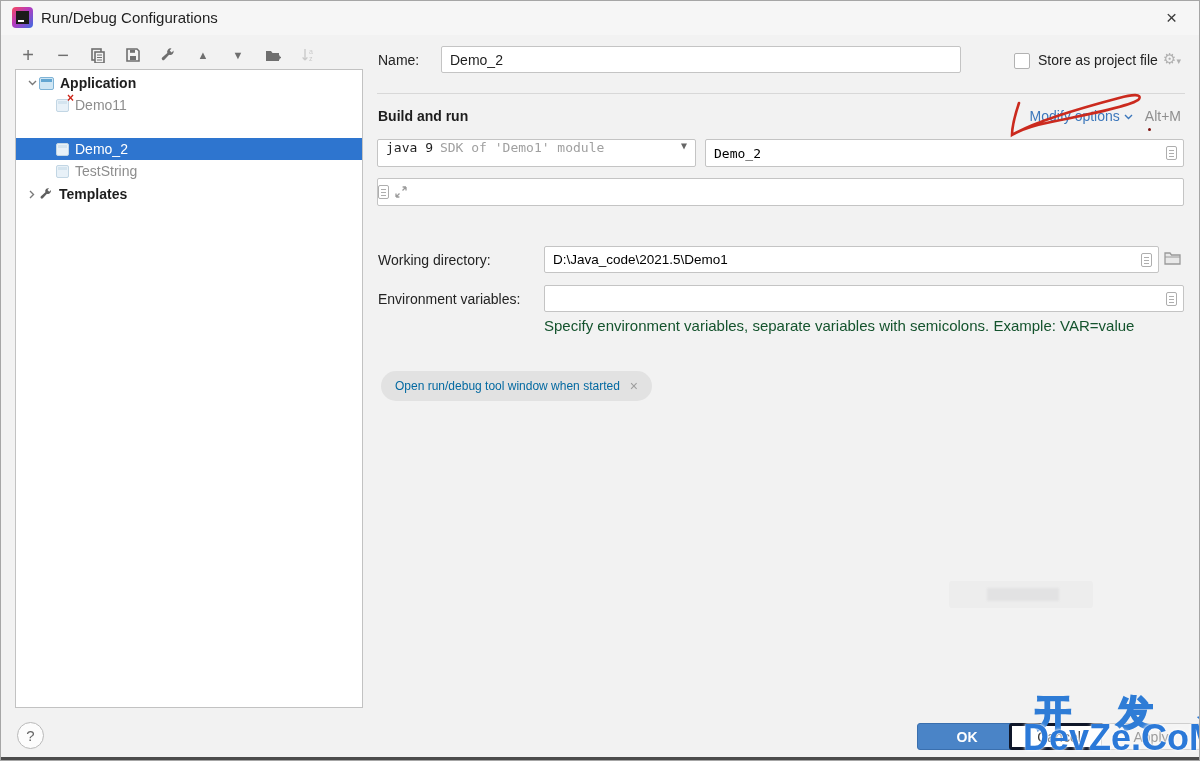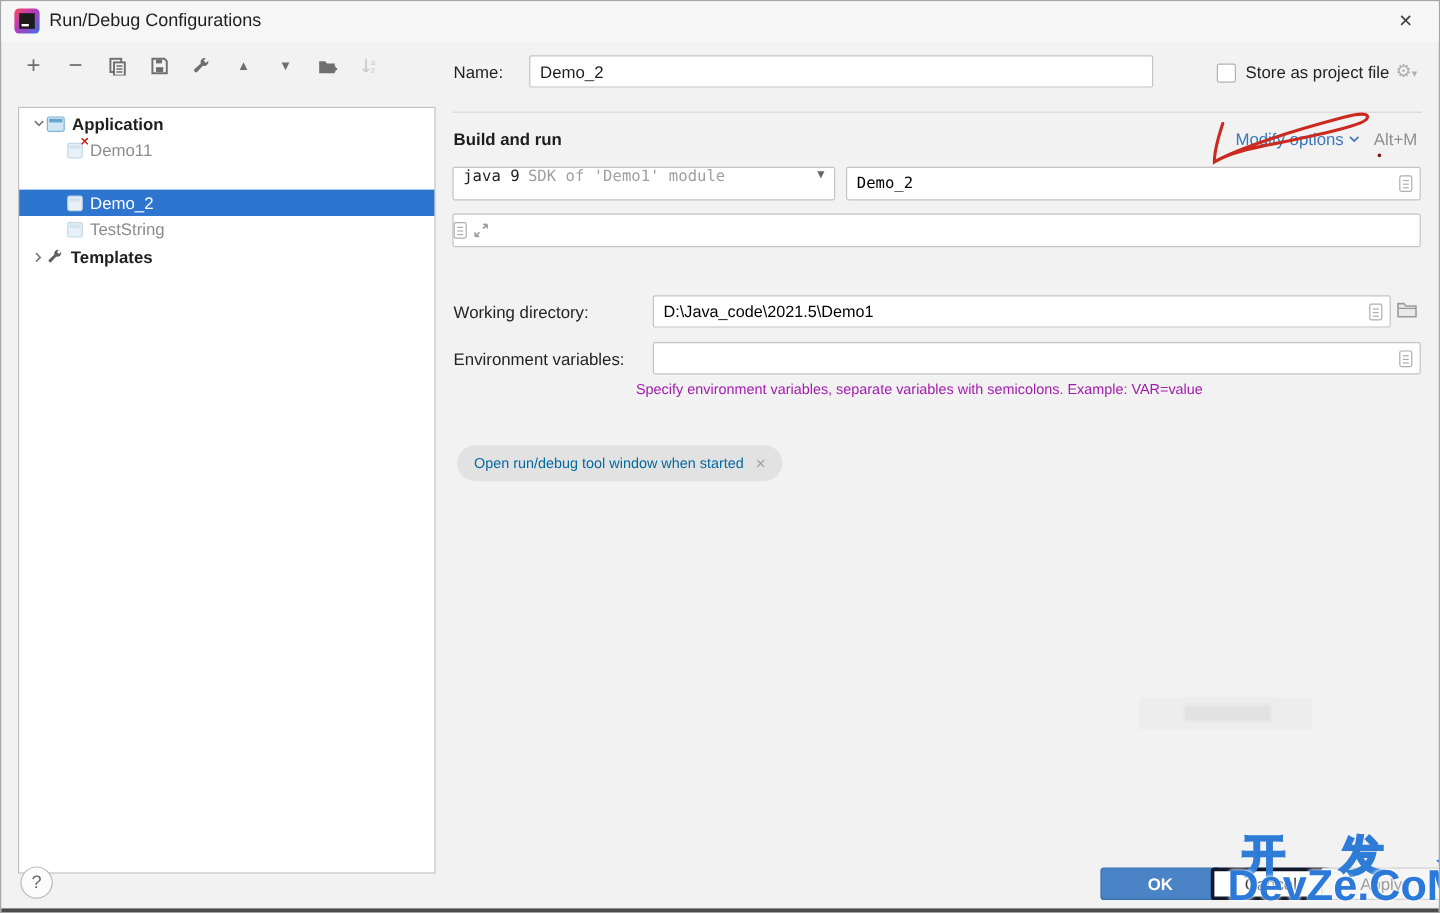--- a/index.html
+++ b/index.html
@@ -16,21 +16,21 @@
   .title-text{ position:absolute; left:40px; top:8px; font-size:15px; color:#1f1f1f; }
   .close-btn{ position:absolute; right:22px; top:7px; font-size:19px; color:#3c3c3c; cursor:pointer; line-height:20px; }
 
   
   .toolbar{ position:absolute; left:18px; top:42px; height:24px; display:flex; align-items:center; gap:17px; }
   .tbtn{ width:18px; height:18px; display:flex; align-items:center; justify-content:center; color:#6f6f6f; font-size:18px; cursor:pointer; }
   .tbtn svg{ display:block; }
   .tbtn.disabled{ opacity:.45; }
 
   
-  .tree-panel{ position:absolute; left:14px; top:68px; width:348px; height:639px; background:#ffffff; border:1px solid #c2c2c2;margin-top:20px; }
+  .tree-panel{ position:absolute; left:14px; top:68px; width:348px; height:639px; background:#ffffff; border:1px solid #c2c2c2; }
   .tree-row{ position:absolute; left:0; width:346px; height:22px; display:flex; align-items:center; cursor:pointer; }
   .tree-row .twisty{ width:14px; margin-left:9px; color:#7a7a7a; font-size:11px; display:flex; justify-content:center; }
   .tree-row .ticon{ margin-right:6px; position:relative; display:flex; }
   .tree-label{ font-size:14px; color:#1e1e1e; }
   .tree-label.bold{ font-weight:bold; }
   .tree-label.dim{ color:#8d8d8d; }
   .tree-row.selected{ background:#2e75cf; }
   .tree-row.selected .tree-label{ color:#ffffff; }
   .cfg-icon{ width:13px; height:13px; background:#e8f1f8; border:1px solid #c2d6e4; border-radius:2px; position:relative; }
   .cfg-icon::before{ content:""; position:absolute; left:1px; top:1px; right:1px; height:3px; background:#d4e4ef; }
@@ -55,21 +55,21 @@
   .combo .hint{ color:#a0a0a0; margin-left:7px; white-space:pre; }
   .combo .arrow{ margin-left:auto; color:#666; font-size:10px; }
 
   .field-wrap{ position:absolute; background:#fff; border:1px solid #c4c4c4; border-radius:2px; display:flex; align-items:center; }
   .field-wrap input{ border:none; background:transparent; flex:1; height:100%; padding:0 8px; outline:none; }
   .inline-icon{ display:flex; align-items:center; margin-right:6px; cursor:pointer; }
 
   .macro-icon{ width:11px; height:14px; border:1px solid #aeaeae; border-radius:2px; position:relative; }
   .macro-icon::before{ content:""; position:absolute; left:2px; top:3px; right:2px; height:1px; background:#aeaeae; box-shadow:0 3px 0 #aeaeae, 0 6px 0 #aeaeae; }
 
-  .help-text{ position:absolute; left:529px; top:316px; font-size:12px; color:#a21caf; }
+  .help-text{ position:absolute; left:543px; top:316px; font-size:15px; color:#14532d; }
 
   .chip{ position:absolute; left:380px; top:370px; height:30px; background:#e2e2e2; border-radius:15px; display:flex; align-items:center; padding:0 14px; }
   .chip-label{ font-size:12px; color:#0369a1; }
   .chip-x{ margin-left:10px; color:#9d9d9d; font-size:14px; cursor:pointer; }
 
   .ghost-box{ position:absolute; left:948px; top:580px; width:144px; height:27px; background:#ededed; border-radius:3px; overflow:hidden; }
   .ghost-box::after{ content:""; position:absolute; left:38px; top:7px; width:72px; height:13px; background:#e2e2e3; filter:blur(1px); }
 
   
   .help-circle{ position:absolute; left:16px; top:721px; width:27px; height:27px; border-radius:50%; background:#fcfcfc; border:1px solid #b9b9b9; color:#666; font-size:15px; display:flex; align-items:center; justify-content:center; cursor:pointer; }

